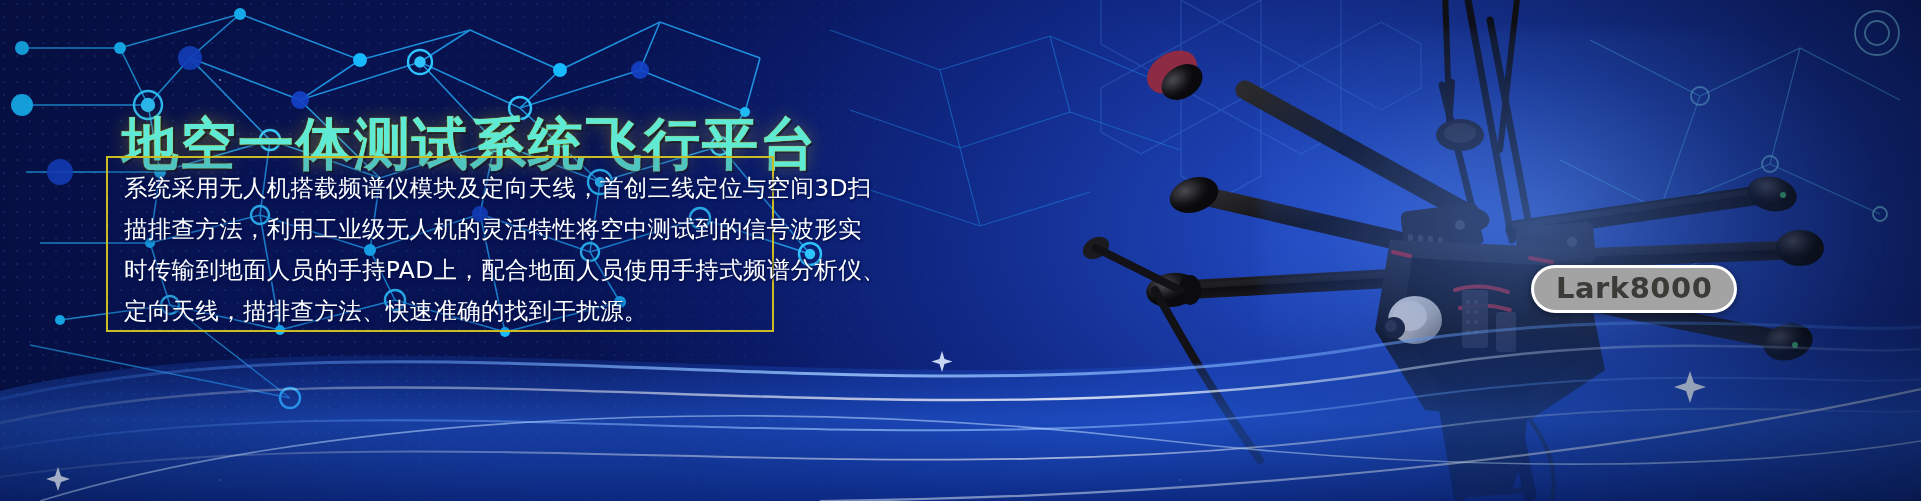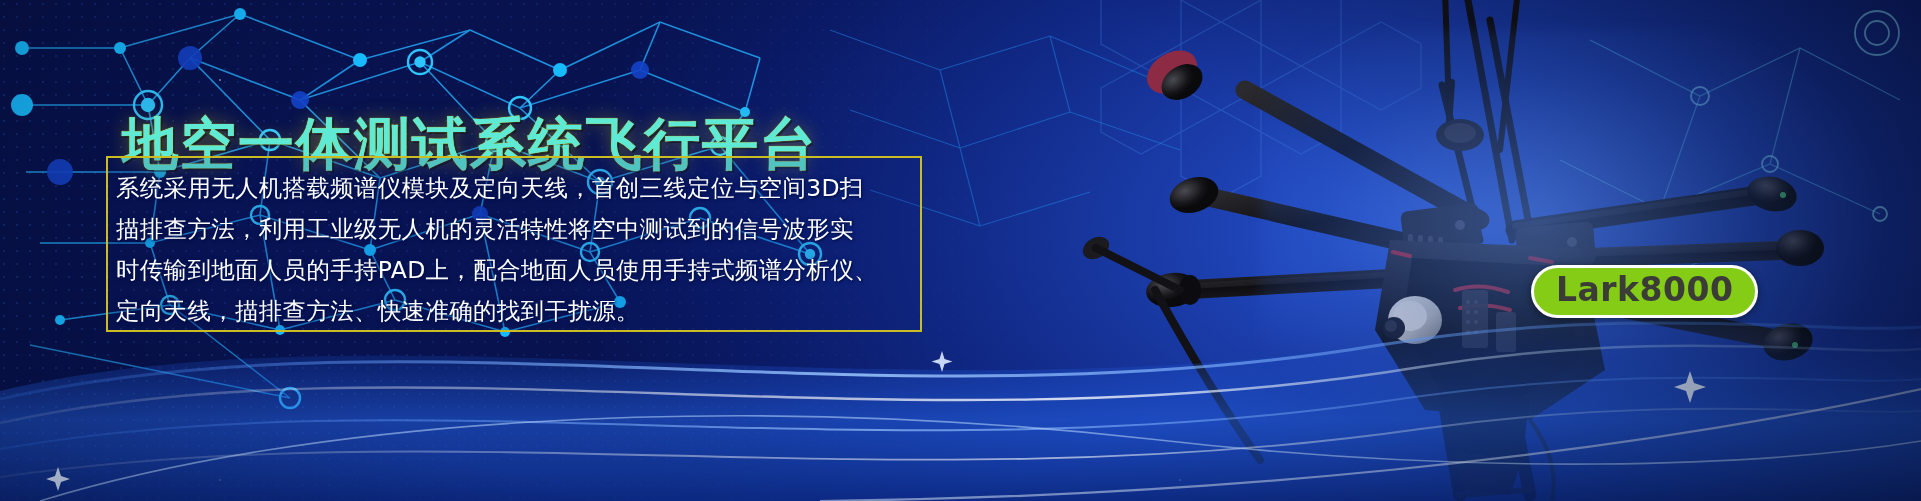--- a/index.html
+++ b/index.html
@@ -78,44 +78,44 @@
     text-shadow:
       0 0 1px #ffe800,
       2px 2px 0 rgba(0,0,0,.35),
       0 0 18px rgba(255,220,0,.35);
     white-space:nowrap;
   }
 
   
   .desc-box{
     position:absolute;left:106px;top:156px;
-    width:816px;height:176px;
+    width:668px;height:176px;
     border:2px solid #c9bd23;
     background:rgba(10,26,110,.18);
-    padding:10px 16px 8px 8px;
+    padding:10px 16px 8px 16px;
   }
   .desc-line{
     color:#ffffff;
     font-size:23.5px;
     line-height:41px;
     font-family:"DejaVu Sans","Liberation Sans",sans-serif;
     letter-spacing:.3px;
     white-space:nowrap;
     text-shadow:0 0 4px rgba(0,20,90,.95), 1px 1px 2px rgba(0,10,60,.9);
   }
 
   
   .badge{
     position:absolute;left:1531px;top:265px;
     padding:5px 22px 7px 22px;
-    background:#84cc16;
+    background:#a3a3a3;
     border:3px solid #ffffff;
     border-radius:28px;
     color:#3b3b38;
-    font-size:33px;
+    font-size:29px;
     font-weight:700;
     letter-spacing:.5px;
     font-family:"DejaVu Sans","Liberation Sans",sans-serif;
     box-shadow:0 2px 8px rgba(0,0,0,.45);
     line-height:1.05;
   }
 </style>
 </head>
 <body>
 

